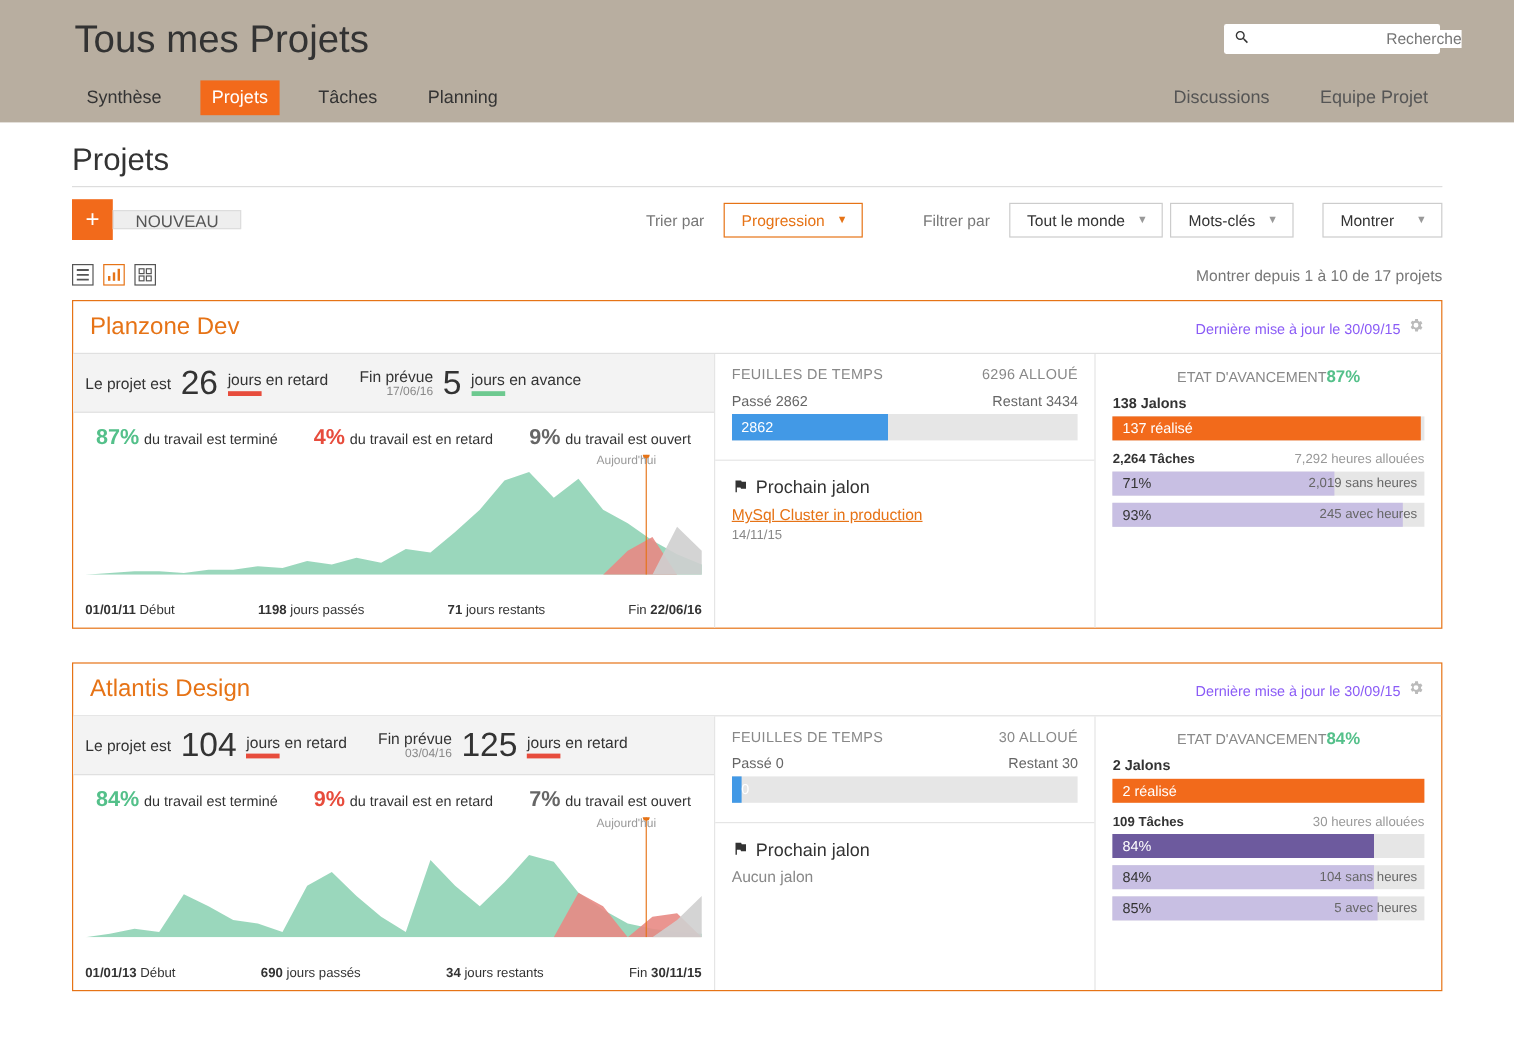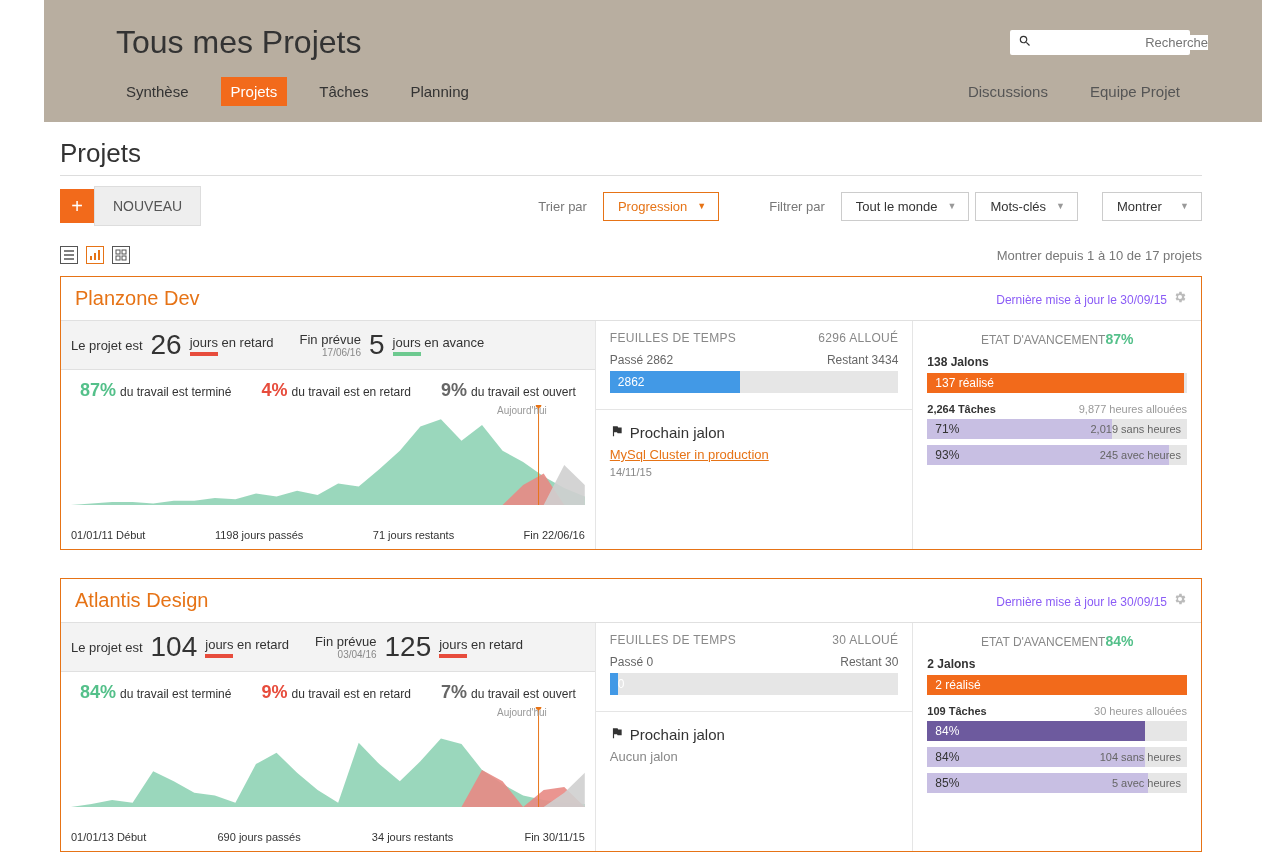--- a/index.html
+++ b/index.html
@@ -1,32 +1,32 @@
 <!DOCTYPE html>
 <html><head>
 <meta charset="utf-8">
 <style>
 * { box-sizing: border-box; margin: 0; padding: 0; }
 body { font-family: Arial, Helvetica, sans-serif; font-size: 13px; color: #333; background: #fff; }
-.header-band { background: #b8aea0; padding: 12px; margin-left: 44px; }
+.header-band { background: #b8aea0; padding: 2px; }
 .hdr-top { display: flex; justify-content: space-between; align-items: center; padding: 12px 60px 0 60px; }
 .page-big-title { font-size: 32px; font-weight: 300; color: #333; }
 .search-wrap { background: #fff; display: flex; align-items: center; padding: 4px 8px; width: 180px; border-radius: 2px; }
 .search-wrap svg { width: 14px; height: 14px; fill: #333; }
 .search-wrap input { border: none; outline: none; flex: 1; text-align: right; font-size: 13px; }
 .nav { display: flex; justify-content: space-between; padding: 16px 60px 4px 60px; }
 .nav-left, .nav-right { display: flex; gap: 22px; }
 .nav-item { font-size: 15px; color: #333; cursor: pointer; padding: 6px 10px; }
 .nav-item.active { background: #f26a1b; color: #fff; position: relative; }
 .nav-right .nav-item { color: #555; }
 .main { padding: 16px 60px 0 60px; }
 .section-title { font-size: 26px; font-weight: 300; border-bottom: 1px solid #ddd; padding-bottom: 6px; margin-bottom: 10px; }
 .toolbar { display: flex; align-items: center; gap: 0; flex-wrap: wrap; }
 .add-btn { background: #f26a1b; color: #fff; width: 34px; height: 34px; display: inline-flex; align-items: center; justify-content: center; font-size: 20px; }
-.new-btn { background: #eee; border: 1px solid #ddd; height: 40px; padding: 0 18px; margin-left: 0; font-size: 14px; color: #555; cursor: pointer; }
+.new-btn { background: #eee; border: 1px solid #ddd; height: 16px; padding: 0 18px; margin-left: 0; font-size: 14px; color: #555; cursor: pointer; }
 .tool-spacer { flex: 1; }
 .tool-label { color: #777; margin: 0 10px; }
 .dd { border: 1px solid #ccc; padding: 6px 12px 6px 14px; min-width: 100px; display: inline-flex; align-items: center; justify-content: space-between; cursor: pointer; margin-left: 6px; font-size: 13px; }
 .dd.orange-b { border-color: #e67316; color: #e67316; }
 .dd .arrow { font-size: 9px; margin-left: 10px; color: #999; }
 .dd.orange-b .arrow { color: #e67316; }
 .view-row { display: flex; justify-content: space-between; align-items: center; margin-top: 20px; margin-bottom: 12px; }
 .view-icons { display: flex; gap: 8px; }
 .view-icon { width: 18px; height: 18px; border: 1px solid #555; display: inline-flex; align-items: center; justify-content: center; cursor: pointer; }
 .view-icon.active { border-color: #e67316; }
@@ -54,21 +54,21 @@
 .pct-row { display: flex; justify-content: space-around; padding: 10px 4px 4px 4px; }
 .pct-item { font-size: 12px; }
 .pct-val { font-size: 18px; font-weight: 700; margin-right: 4px; }
 .pct-green { color: #54c08a; }
 .pct-red { color: #e74c3c; }
 .pct-gray { color: #666; }
 .chart-zone { position: relative; height: 120px; padding: 0 10px; }
 .chart-zone .today { position: absolute; right: 48px; top: 0; font-size: 10px; color: #999; }
 .chart-zone svg { width: 100%; height: 100px; display: block; }
 .chart-axis { display: flex; justify-content: space-between; padding: 4px 10px 8px 10px; font-size: 11px; }
-.chart-axis .b { font-weight: 400; text-align: right; }
+.chart-axis .b { font-weight: 700; text-align: right; }
 
 .col-mid, .col-right { padding: 10px 14px; }
 .mid-hdr { display: flex; justify-content: space-between; font-size: 12px; color: #888; text-transform: uppercase; letter-spacing: 0.3px; margin-bottom: 8px; }
 .ts-row { display: flex; justify-content: space-between; font-size: 12px; color: #666; margin-bottom: 4px; gap: 40px; }
 .bar { background: #e6e6e6; height: 22px; position: relative; }
 .bar-fill { height: 100%; display: flex; align-items: center; padding-left: 8px; color: #fff; font-size: 12px; }
 .bf-blue { background: #4299e6; }
 .bf-orange { background: #f26a1b; }
 .bf-purple { background: #6d5a9e; }
 .bf-lpurple { background: #c8bfe3; color: #333; }
@@ -248,21 +248,21 @@
         <div class="right-hdr">
               <span>ETAT D'AVANCEMENT</span>
               <span class="pct">87%</span>
             </div>
         <div class="rstat">138 Jalons</div>
         <div class="bar sm">
               <div class="bar-fill bf-orange" style="width:99%">137 réalisé</div>
             </div>
         <div class="rstat-sub">
               <span>2,264 Tâches</span>
-              <span class="gray">9,877 heures allouées</span>
+              <span class="gray">7,292 heures allouées</span>
             </div>
         <div class="bar sm">
               <div class="bar-fill bf-lpurple" style="width:71%">71%</div>
               <span class="bar-right-txt">2,019 sans heures</span>
             </div>
         <div class="bar sm">
               <div class="bar-fill bf-lpurple" style="width:93%">93%</div>
               <span class="bar-right-txt">245 avec heures</span>
             </div>
       </div>

